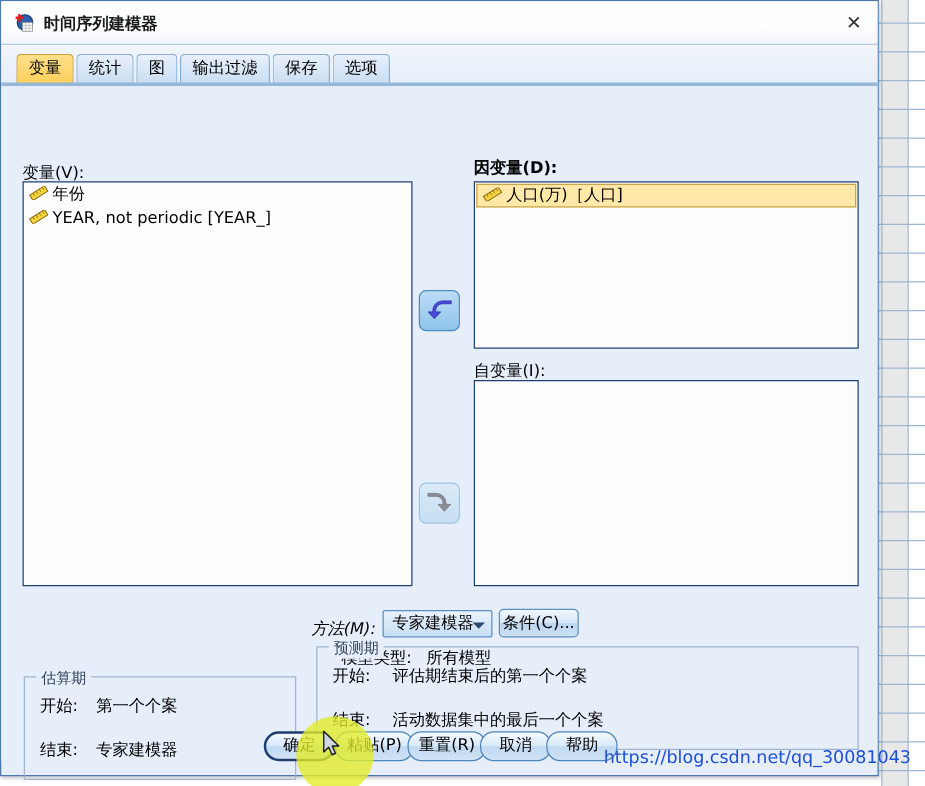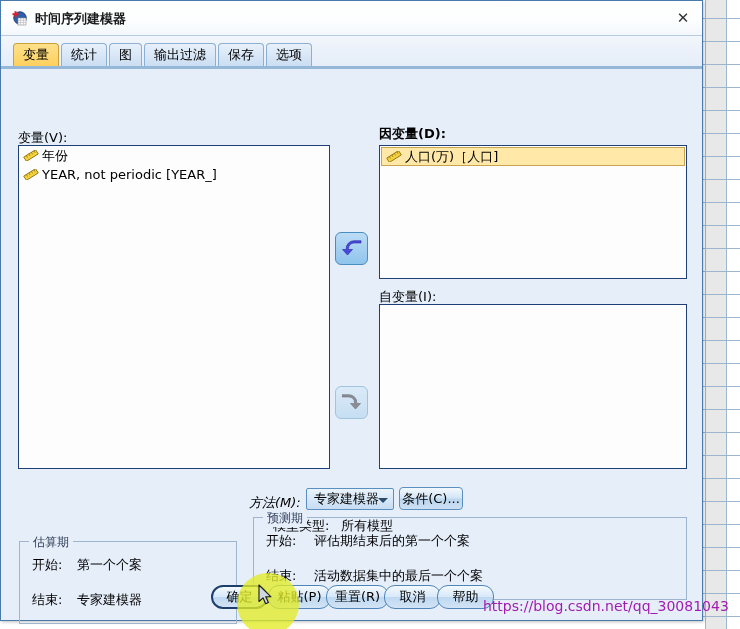--- a/index.html
+++ b/index.html
@@ -291,21 +291,21 @@
   }
   #mouse-cursor {
     position: absolute;
     left: 258px; top: 584px;
     pointer-events: none;
   }
   #watermark {
     position: absolute;
     left: 483px; top: 598px;
     font-size: 14px;
-    color: #a21caf;
+    color: #1d4ed8;
     white-space: nowrap;
     pointer-events: none;
     font-family: "DejaVu Sans", "Liberation Sans", sans-serif;
   }
 </style>
 </head>
 <body>
 
 <div id="bg-sheet">
   <div class="bg-gutter" style="left:706px;width:20px;"></div>

